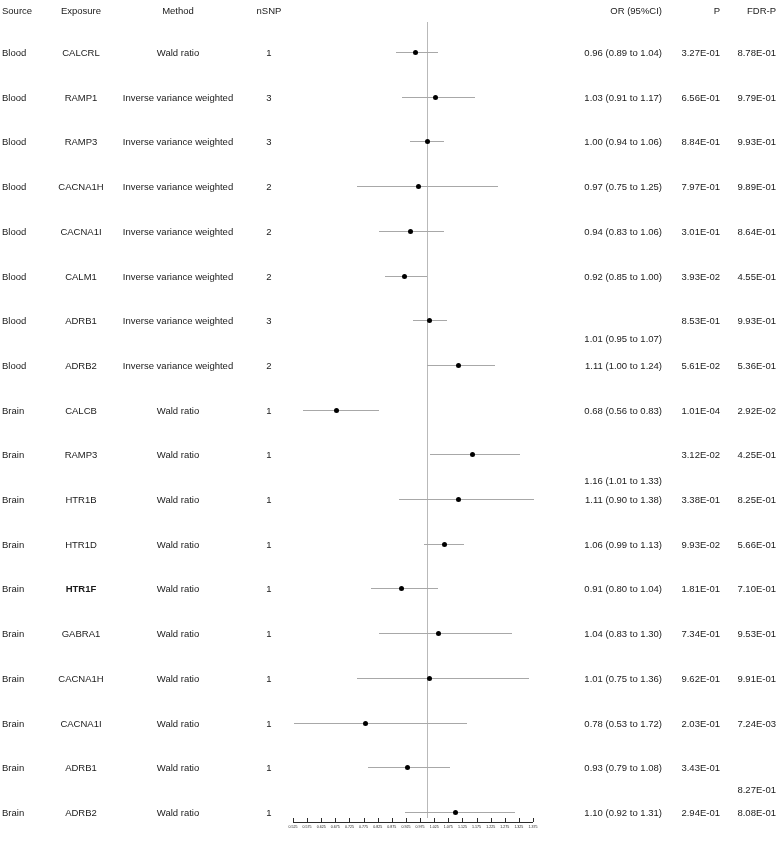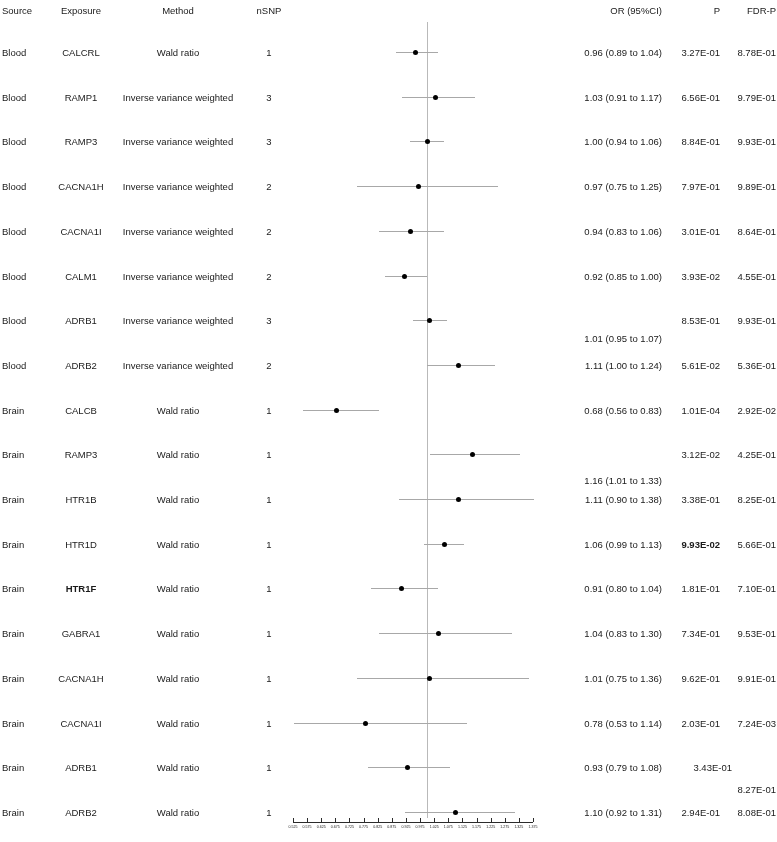--- a/index.html
+++ b/index.html
@@ -186,21 +186,21 @@
     <div class="cell c-or" style="top: 495px;">1.11 (0.90 to 1.38)</div>
     <div class="cell c-p" style="top: 495px;">3.38E-01</div>
     <div class="cell c-fdr" style="top: 495px;">8.25E-01</div>
     <div class="ci-line" style="left: 398.882px; top: 499px; width: 135.529px; background: rgb(168, 168, 168);"></div>
     <div class="ci-dot" style="left: 455.676px; top: 497px; background: rgb(0, 0, 0);"></div>
     <div class="cell c-source" style="top: 539.7px;">Brain</div>
     <div class="cell c-exposure" style="top: 539.7px;">HTR1D</div>
     <div class="cell c-method" style="top: 539.7px;">Wald ratio</div>
     <div class="cell c-nsnp" style="top: 539.7px;">1</div>
     <div class="cell c-or" style="top: 539.7px;">1.06 (0.99 to 1.13)</div>
-    <div class="cell c-p" style="top: 539.7px; font-weight: bold;">9.93E-02</div>
+    <div class="cell c-p" style="top: 539.7px;">9.93E-02</div>
     <div class="cell c-fdr" style="top: 539.7px;">5.66E-01</div>
     <div class="ci-line" style="left: 424.294px; top: 543.7px; width: 39.5294px; background: rgb(168, 168, 168);"></div>
     <div class="ci-dot" style="left: 441.559px; top: 541.7px; background: rgb(0, 0, 0);"></div>
     <div class="cell c-source" style="top: 584.4px;">Brain</div>
     <div class="cell c-exposure" style="top: 584.4px; font-weight: bold;">HTR1F</div>
     <div class="cell c-method" style="top: 584.4px;">Wald ratio</div>
     <div class="cell c-nsnp" style="top: 584.4px;">1</div>
     <div class="cell c-or" style="top: 584.4px;">0.91 (0.80 to 1.04)</div>
     <div class="cell c-p" style="top: 584.4px;">1.81E-01</div>
     <div class="cell c-fdr" style="top: 584.4px;">7.10E-01</div>
@@ -221,31 +221,31 @@
     <div class="cell c-nsnp" style="top: 673.8px;">1</div>
     <div class="cell c-or" style="top: 673.8px;">1.01 (0.75 to 1.36)</div>
     <div class="cell c-p" style="top: 673.8px;">9.62E-01</div>
     <div class="cell c-fdr" style="top: 673.8px;">9.91E-01</div>
     <div class="ci-line" style="left: 356.529px; top: 677.8px; width: 172.235px; background: rgb(168, 168, 168);"></div>
     <div class="ci-dot" style="left: 427.441px; top: 675.8px; background: rgb(0, 0, 0);"></div>
     <div class="cell c-source" style="top: 718.5px;">Brain</div>
     <div class="cell c-exposure" style="top: 718.5px;">CACNA1I</div>
     <div class="cell c-method" style="top: 718.5px;">Wald ratio</div>
     <div class="cell c-nsnp" style="top: 718.5px;">1</div>
-    <div class="cell c-or" style="top: 718.5px;">0.78 (0.53 to 1.14)</div>
+    <div class="cell c-or" style="top: 718.5px;">0.78 (0.53 to 1.72)</div>
     <div class="cell c-p" style="top: 718.5px;">2.03E-01</div>
     <div class="cell c-fdr" style="top: 718.5px;">7.24E-03</div>
     <div class="ci-line" style="left: 294.412px; top: 722.5px; width: 172.235px; background: rgb(168, 168, 168);"></div>
     <div class="ci-dot" style="left: 362.5px; top: 720.5px; background: rgb(0, 0, 0);"></div>
     <div class="cell c-source" style="top: 763.2px;">Brain</div>
     <div class="cell c-exposure" style="top: 763.2px;">ADRB1</div>
     <div class="cell c-method" style="top: 763.2px;">Wald ratio</div>
     <div class="cell c-nsnp" style="top: 763.2px;">1</div>
     <div class="cell c-or" style="top: 763.2px;">0.93 (0.79 to 1.08)</div>
-    <div class="cell c-p" style="top: 763.2px; padding-left: 12px;">3.43E-01</div>
+    <div class="cell c-p" style="top: 763.2px;">3.43E-01</div>
     <div class="cell c-fdr" style="top: 763.2px; margin-top: 22px;">8.27E-01</div>
     <div class="ci-line" style="left: 367.824px; top: 767.2px; width: 81.8824px; background: rgb(168, 168, 168);"></div>
     <div class="ci-dot" style="left: 404.853px; top: 765.2px; background: rgb(0, 0, 0);"></div>
     <div class="cell c-source" style="top: 807.9px;">Brain</div>
     <div class="cell c-exposure" style="top: 807.9px;">ADRB2</div>
     <div class="cell c-method" style="top: 807.9px;">Wald ratio</div>
     <div class="cell c-nsnp" style="top: 807.9px;">1</div>
     <div class="cell c-or" style="top: 807.9px;">1.10 (0.92 to 1.31)</div>
     <div class="cell c-p" style="top: 807.9px;">2.94E-01</div>
     <div class="cell c-fdr" style="top: 807.9px;">8.08E-01</div>

